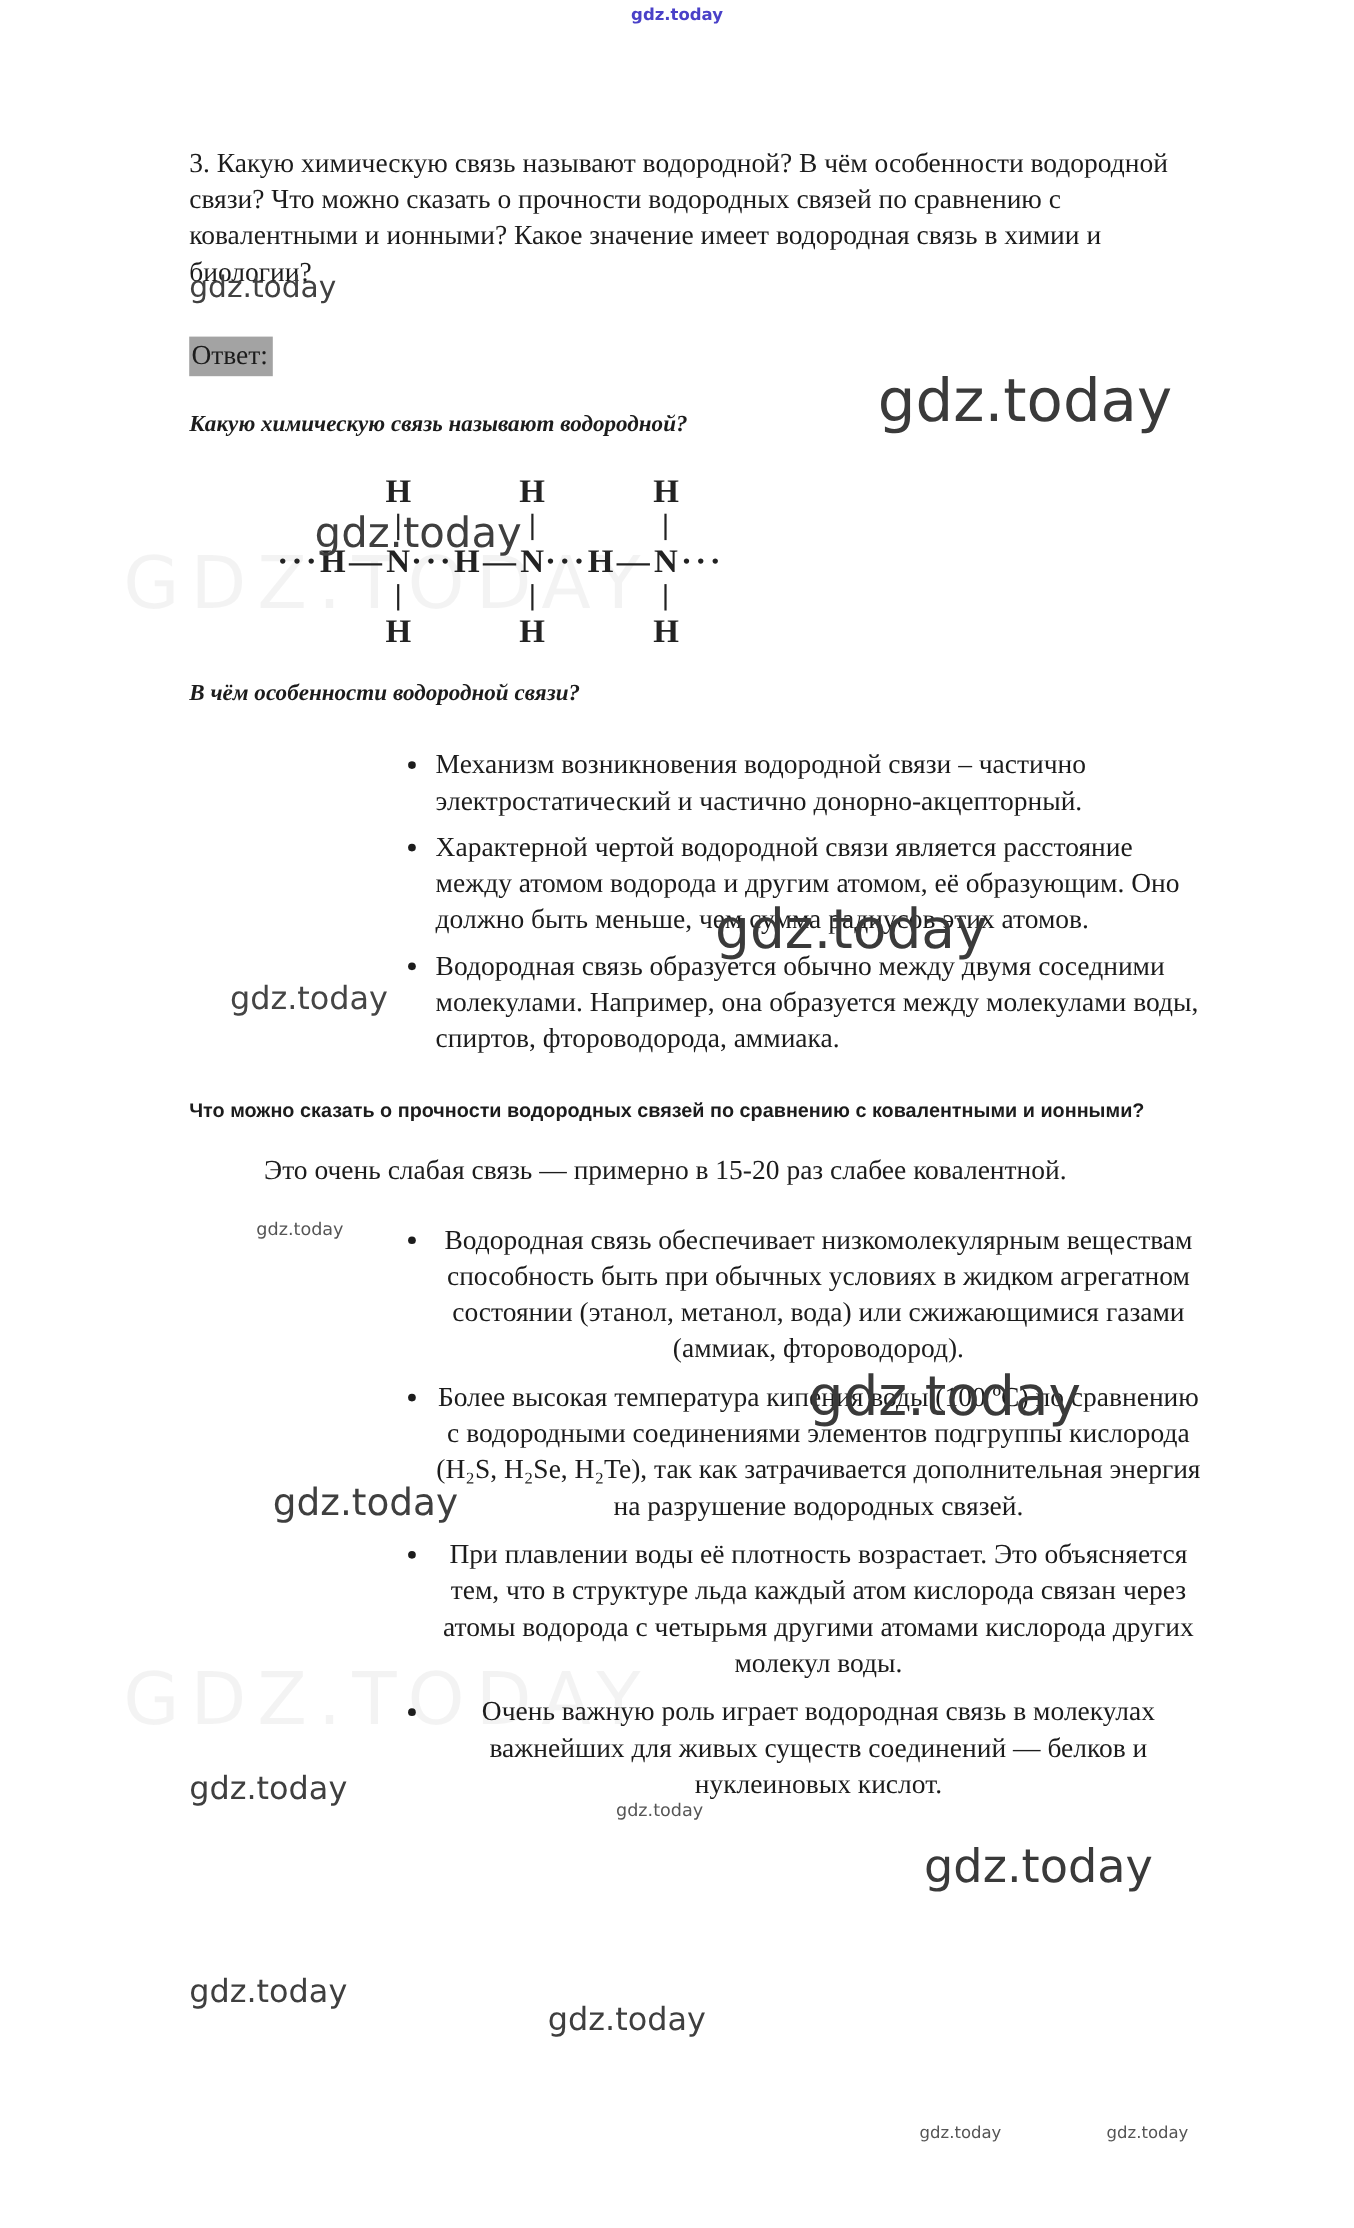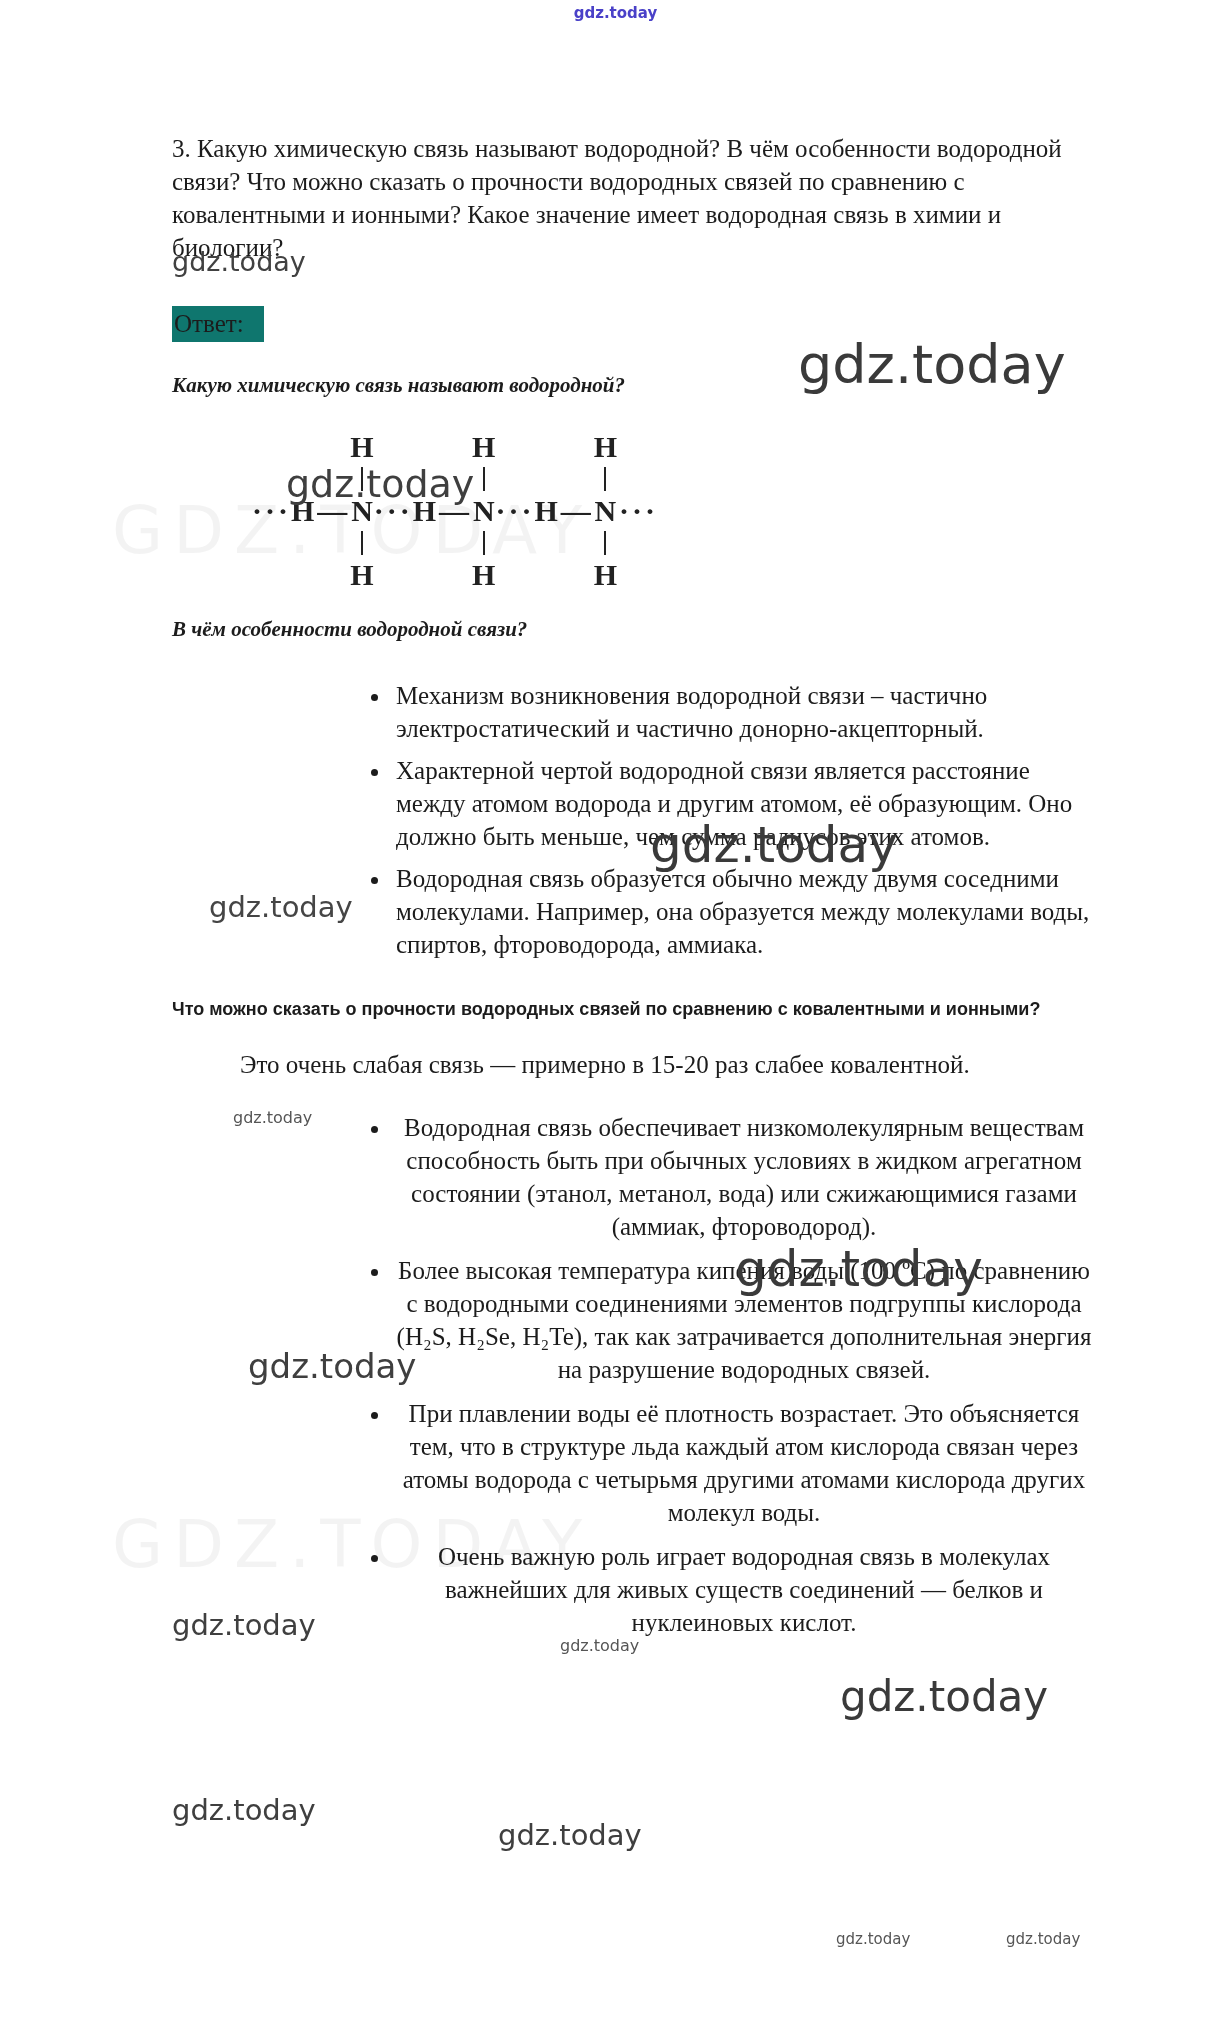--- a/index.html
+++ b/index.html
@@ -16,22 +16,22 @@
   .content {
     position:absolute; left:172px; top:132px; width:920px;
     font-size:25px; line-height:1.32;
   }
 
   .question { color:#1c1c1c; }
 
   .answer-label {
     display:inline-block;
     margin-top:42px;
-    background:#0f766e;
-    padding:1px 20px 2px 2px;
+    background:#a3a3a3;
+    padding:1px 4px 2px 2px;
   }
 
   .h-serif {
     font-weight:bold;
     font-family:"Liberation Serif","DejaVu Serif",serif;
     font-size:21px;
     font-style:italic;
   }
   .h-sans {
     font-weight:bold;

